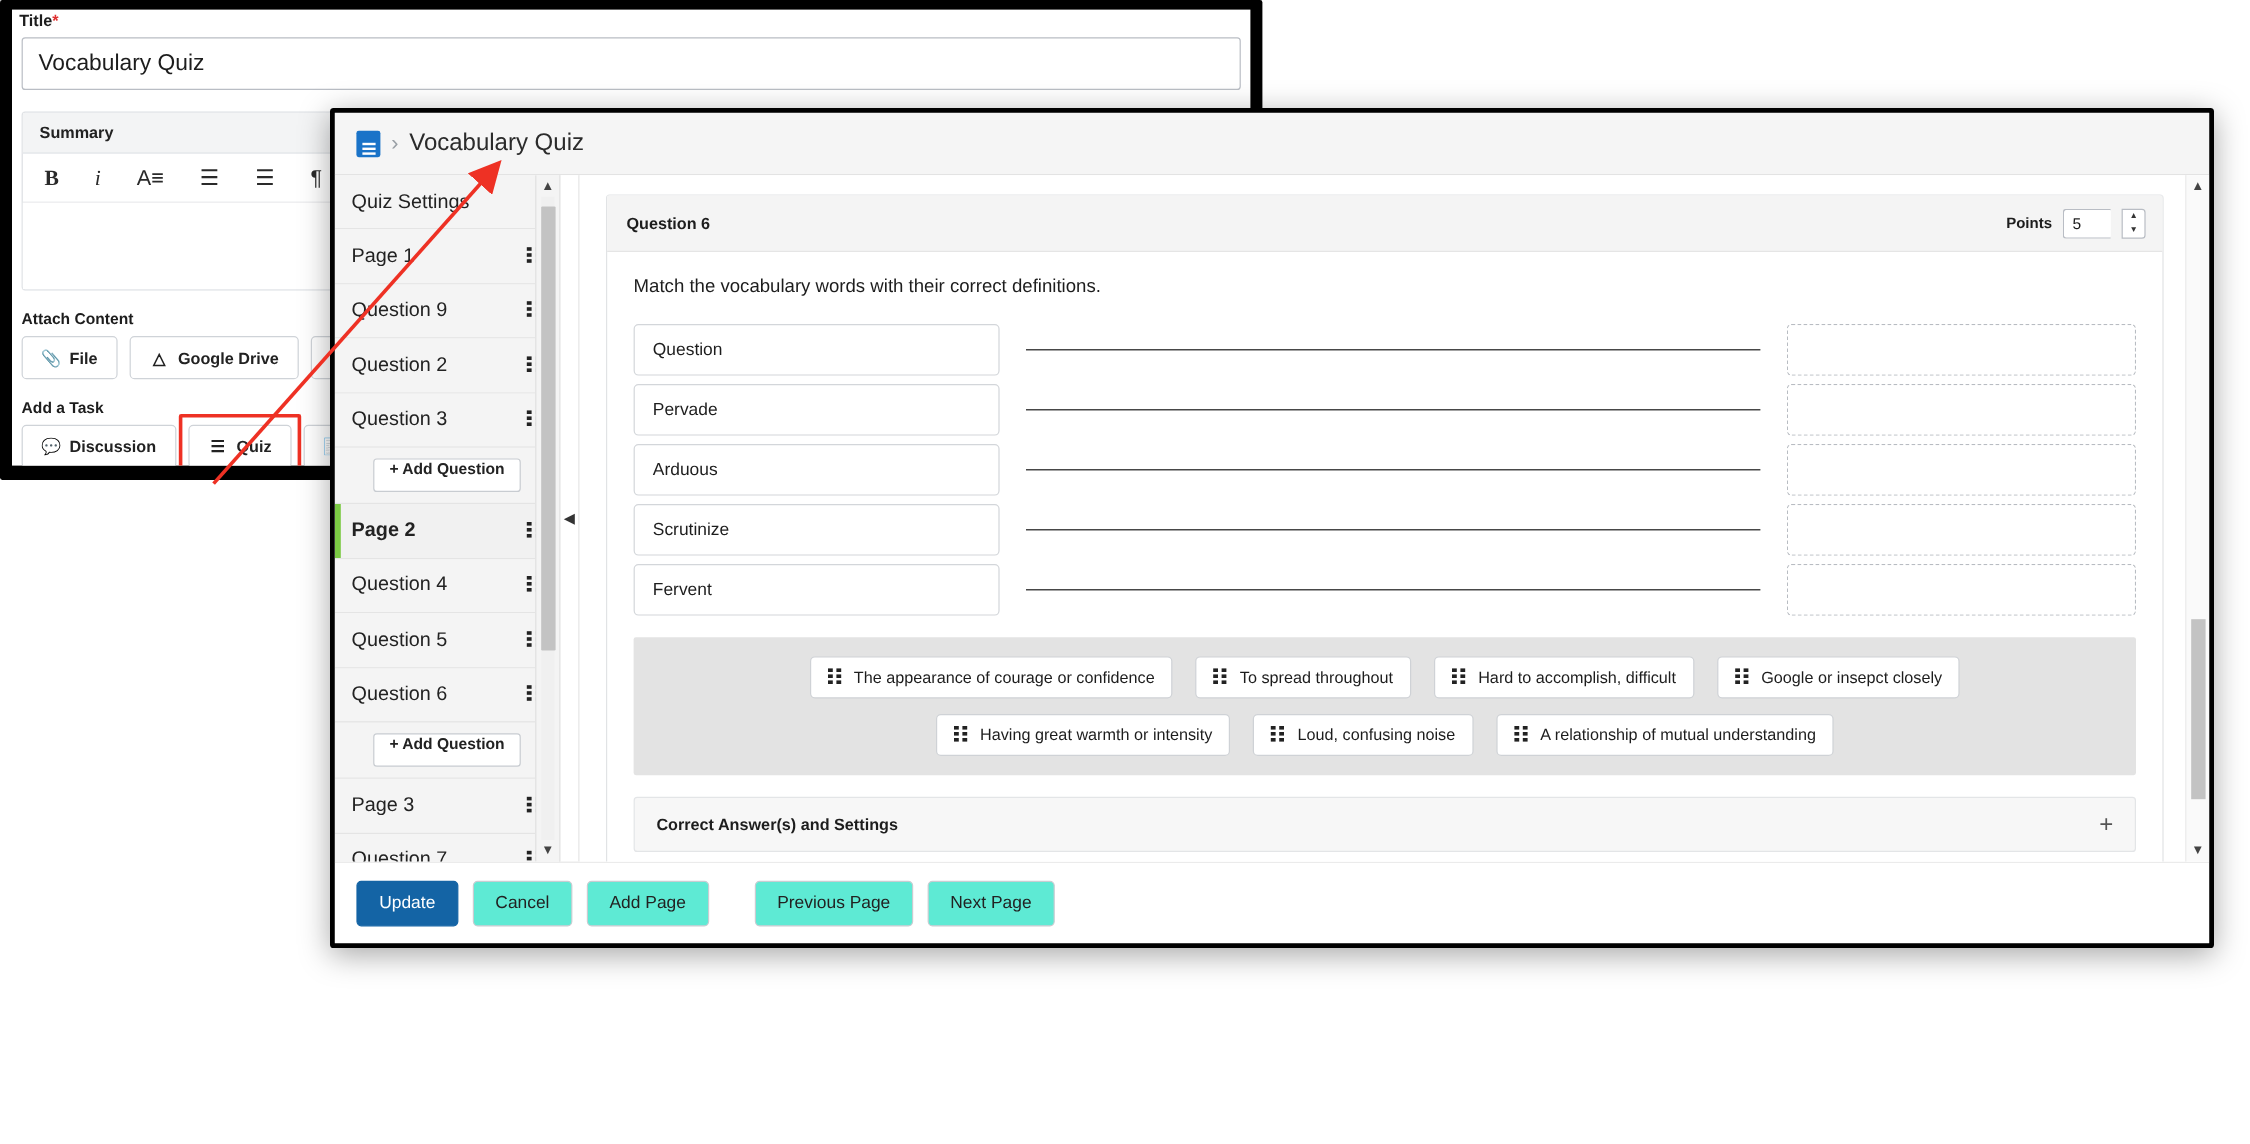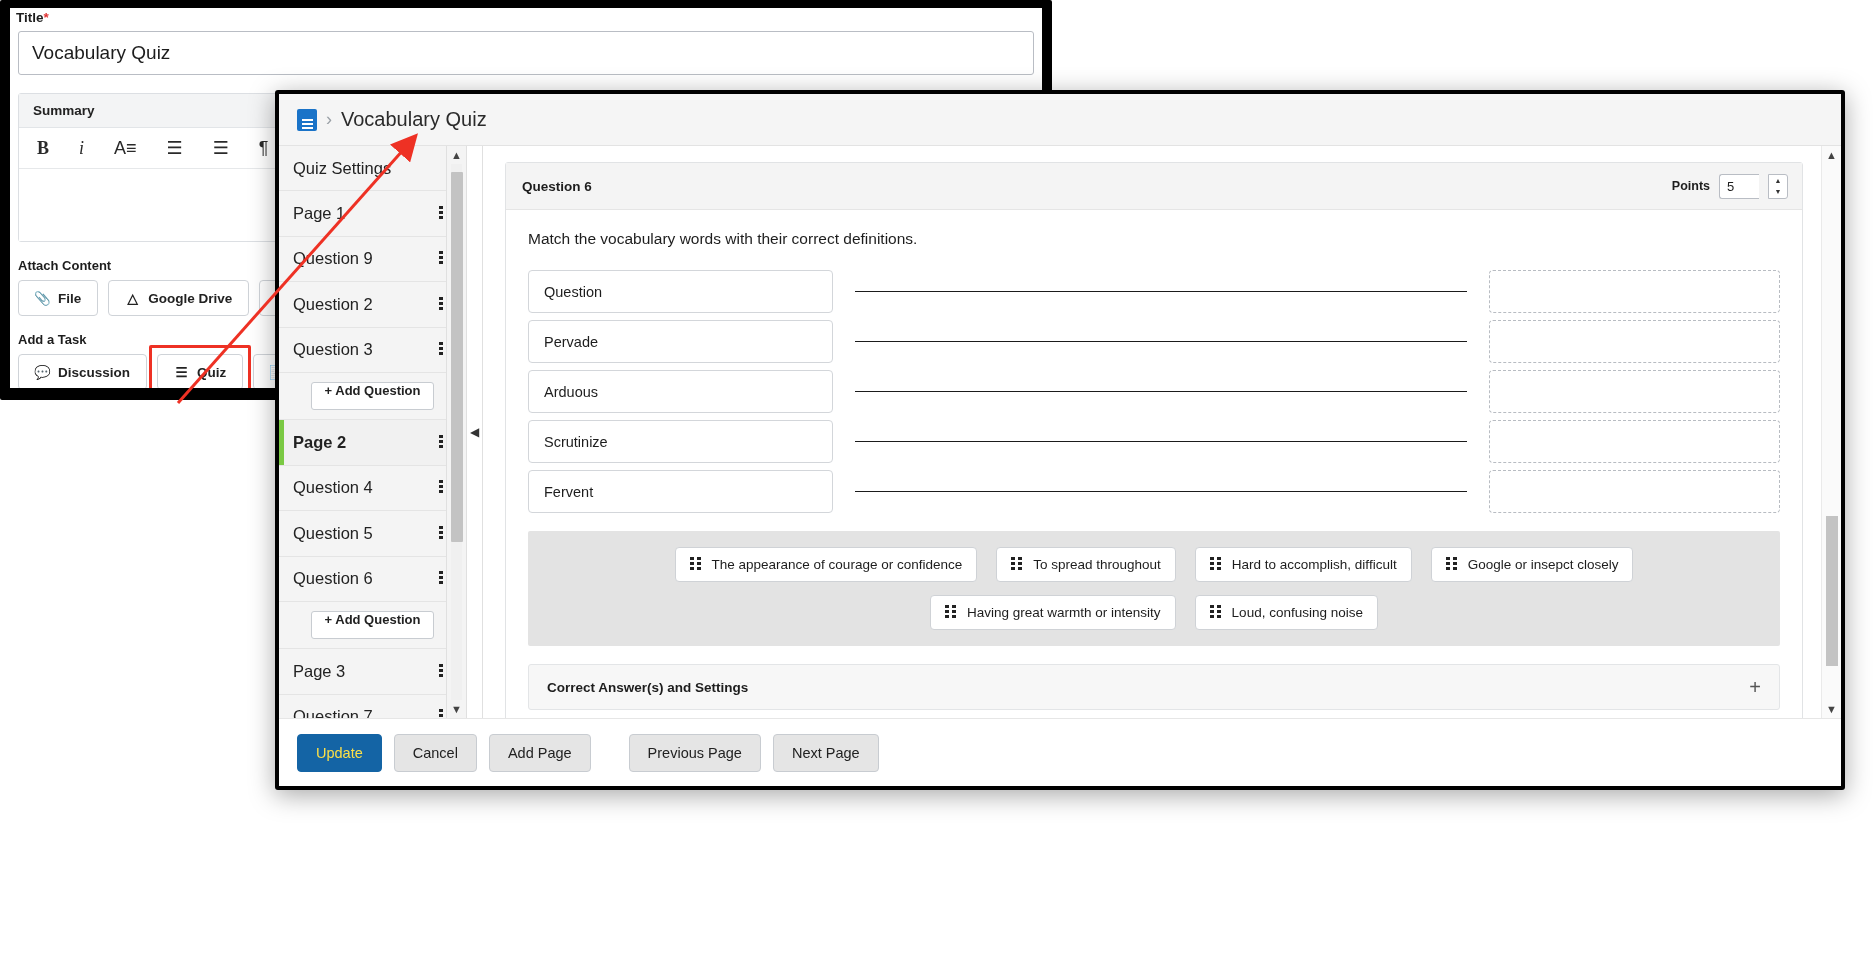--- a/index.html
+++ b/index.html
@@ -193,23 +193,23 @@
   .ms-arrow { height: 18px; display: flex; align-items: center; justify-content: center; font-size: 11px; color: #444; }
   .ms-arrow.bot { position: absolute; bottom: 0; left: 0; right: 0; }
 
   
   .modal-foot {
     height: 68px; background: #fff; border-top: 1px solid #e6e6e6;
     display: flex; align-items: center; gap: 12px; padding-left: 18px;
   }
   .btn {
     height: 38px; border-radius: 4px; display: flex; align-items: center; justify-content: center;
-    padding: 0 18px; font-size: 14.5px; border: 1px solid #c8ccd1; background: #e5e5e5; color: #222;
-  }
-  .btn.primary { background: #1464a5; border-color: #1464a5; color: #fde047; font-weight: normal; }
+    padding: 0 18px; font-size: 14.5px; border: 1px solid #c8ccd1; background: #5eead4; color: #222;
+  }
+  .btn.primary { background: #1464a5; border-color: #1464a5; color: #ffffff; font-weight: normal; }
   .btn.gap { margin-left: 26px; }
 
   
   .arrow-svg { position: absolute; left: 0; top: 0; width: 1875px; height: 953px; pointer-events: none; }
 </style>
 </head>
 <body>
 
 <div id="stage">
 
@@ -555,20 +555,31 @@
                       <span class="grip">
                           <s></s>
                           <s></s>
                           <s></s>
                           <s></s>
                           <s></s>
                           <s></s>
                         </span>
                       <span>Loud, confusing noise</span>
                     </div>
+                    <div class="chip">
+                      <span class="grip">
+                          <s></s>
+                          <s></s>
+                          <s></s>
+                          <s></s>
+                          <s></s>
+                          <s></s>
+                        </span>
+                      <span>A relationship of mutual understanding</span>
+                    </div>
                   </div>
                 </div>
 
                 <div class="collapse-sec">
                   <span class="lbl">Correct Answer(s) and Settings</span>
                   <span class="plus">+</span>
                 </div>
               </div>
             </div>
 

